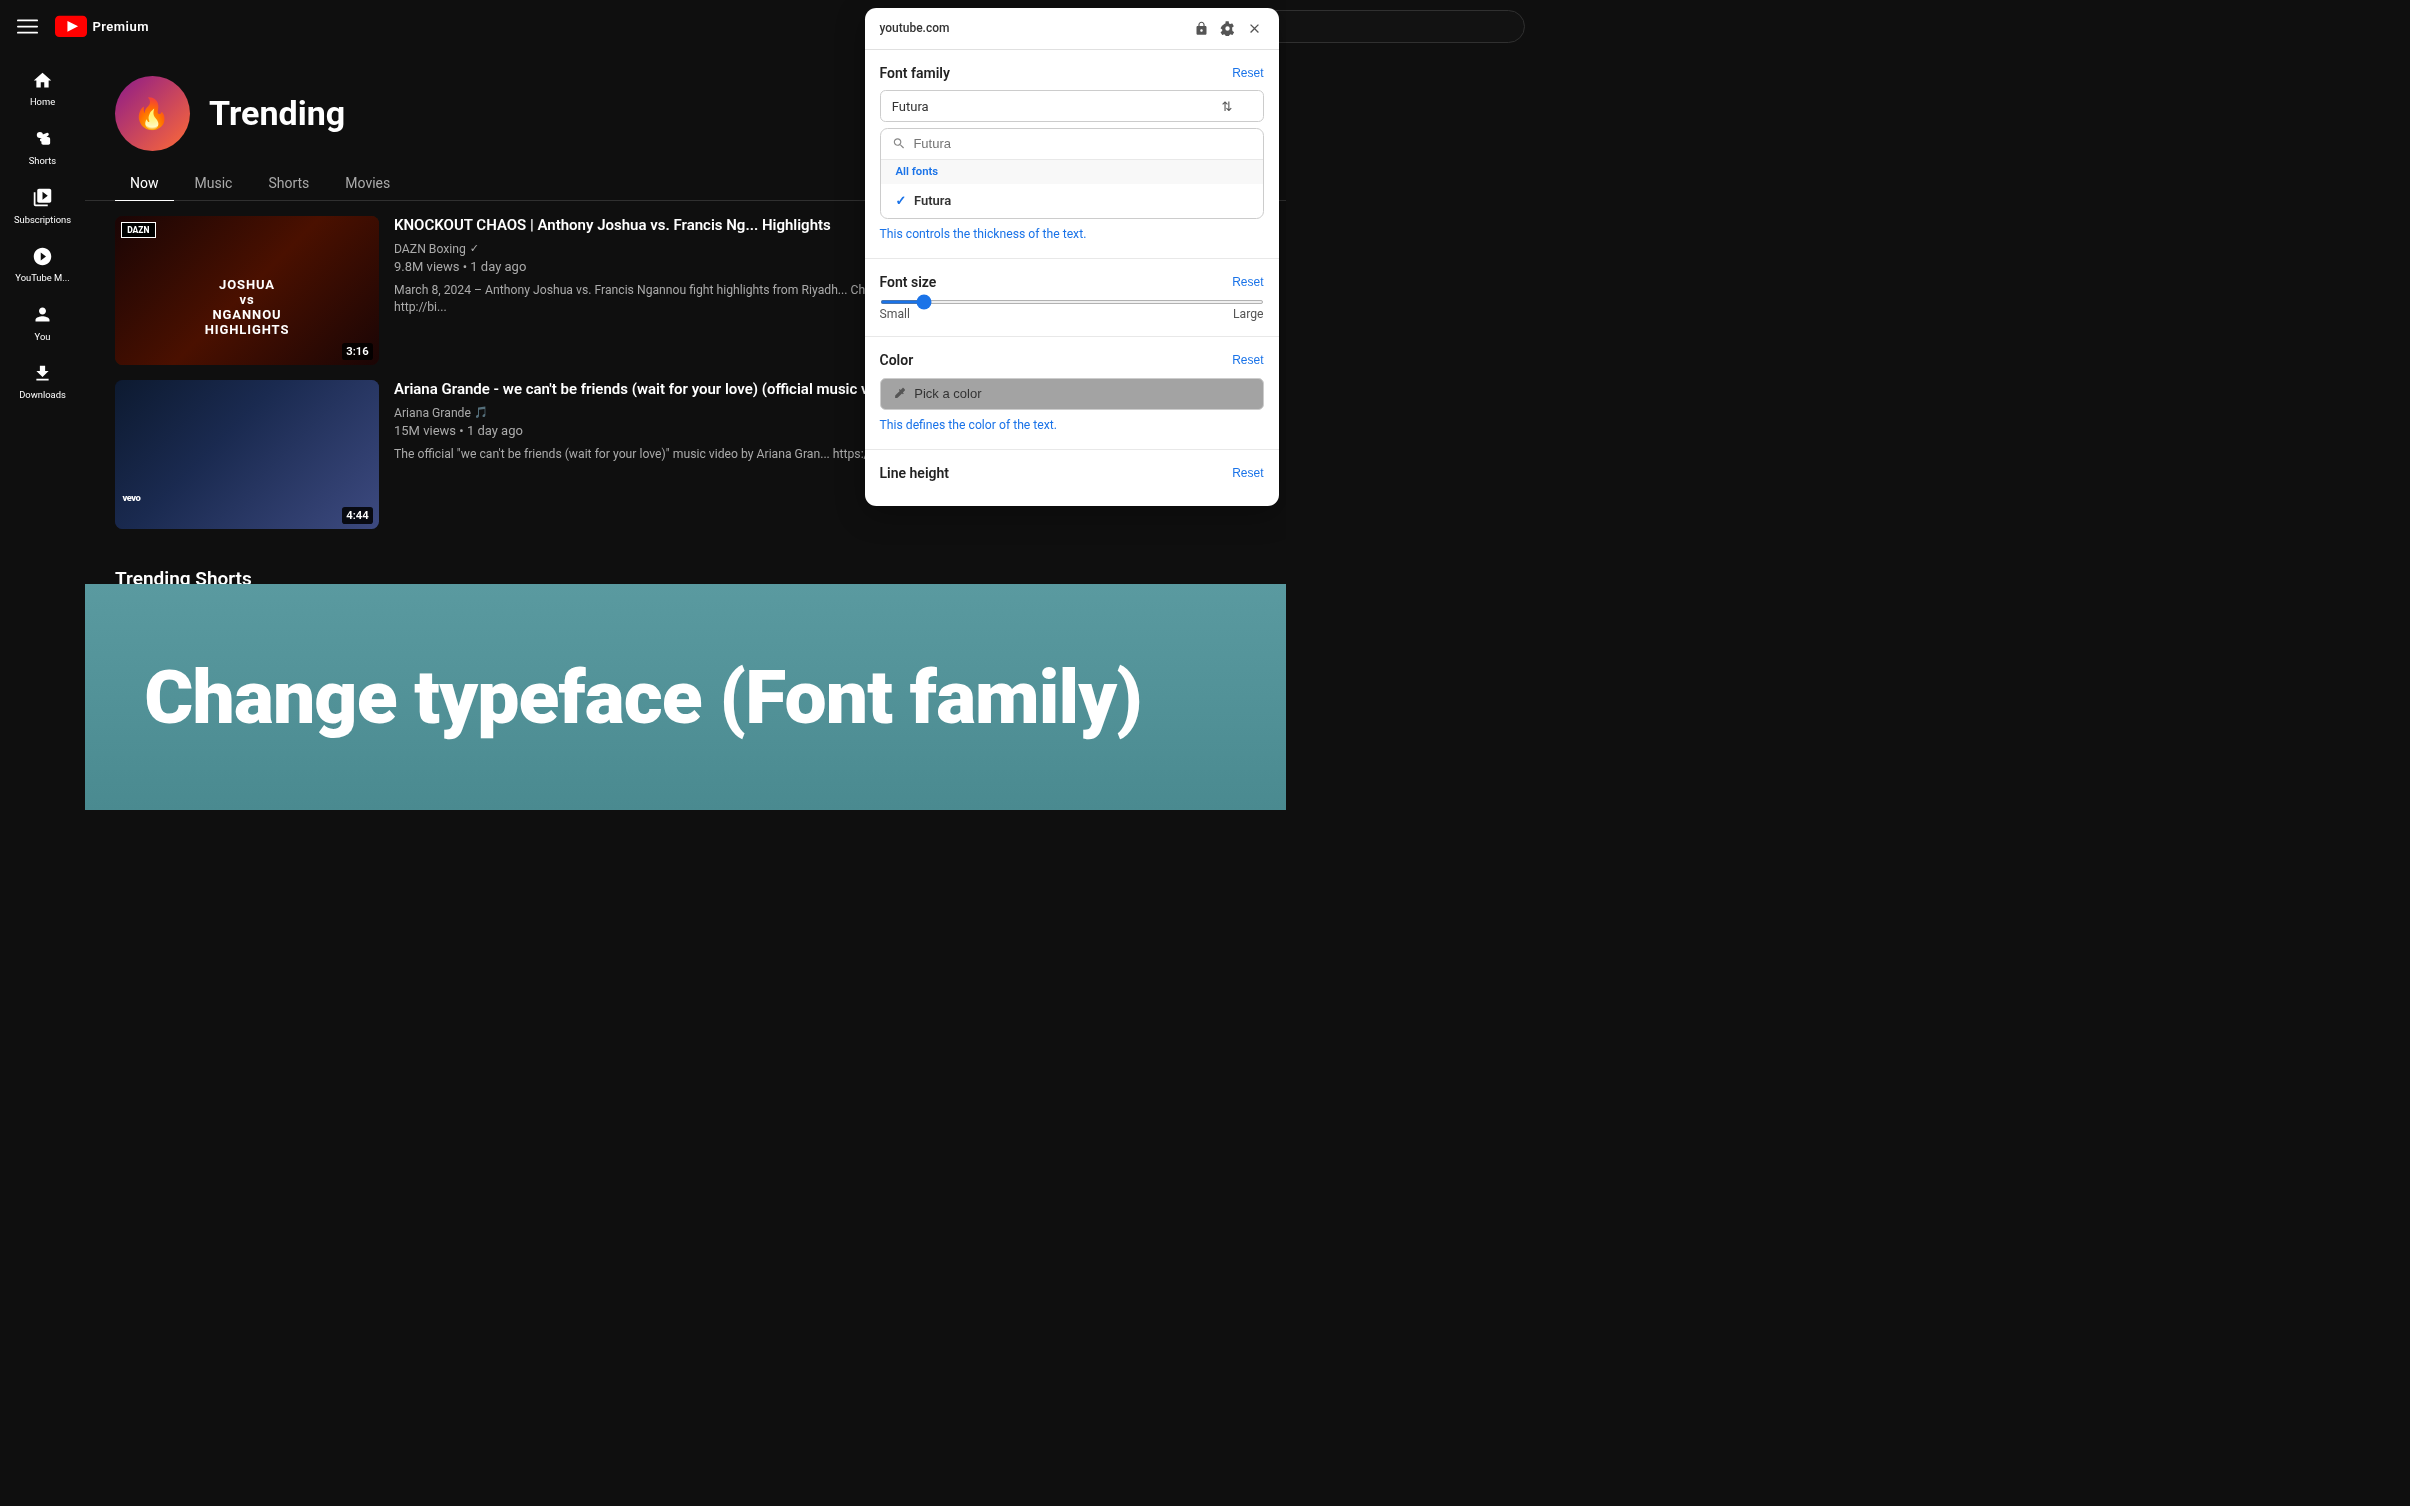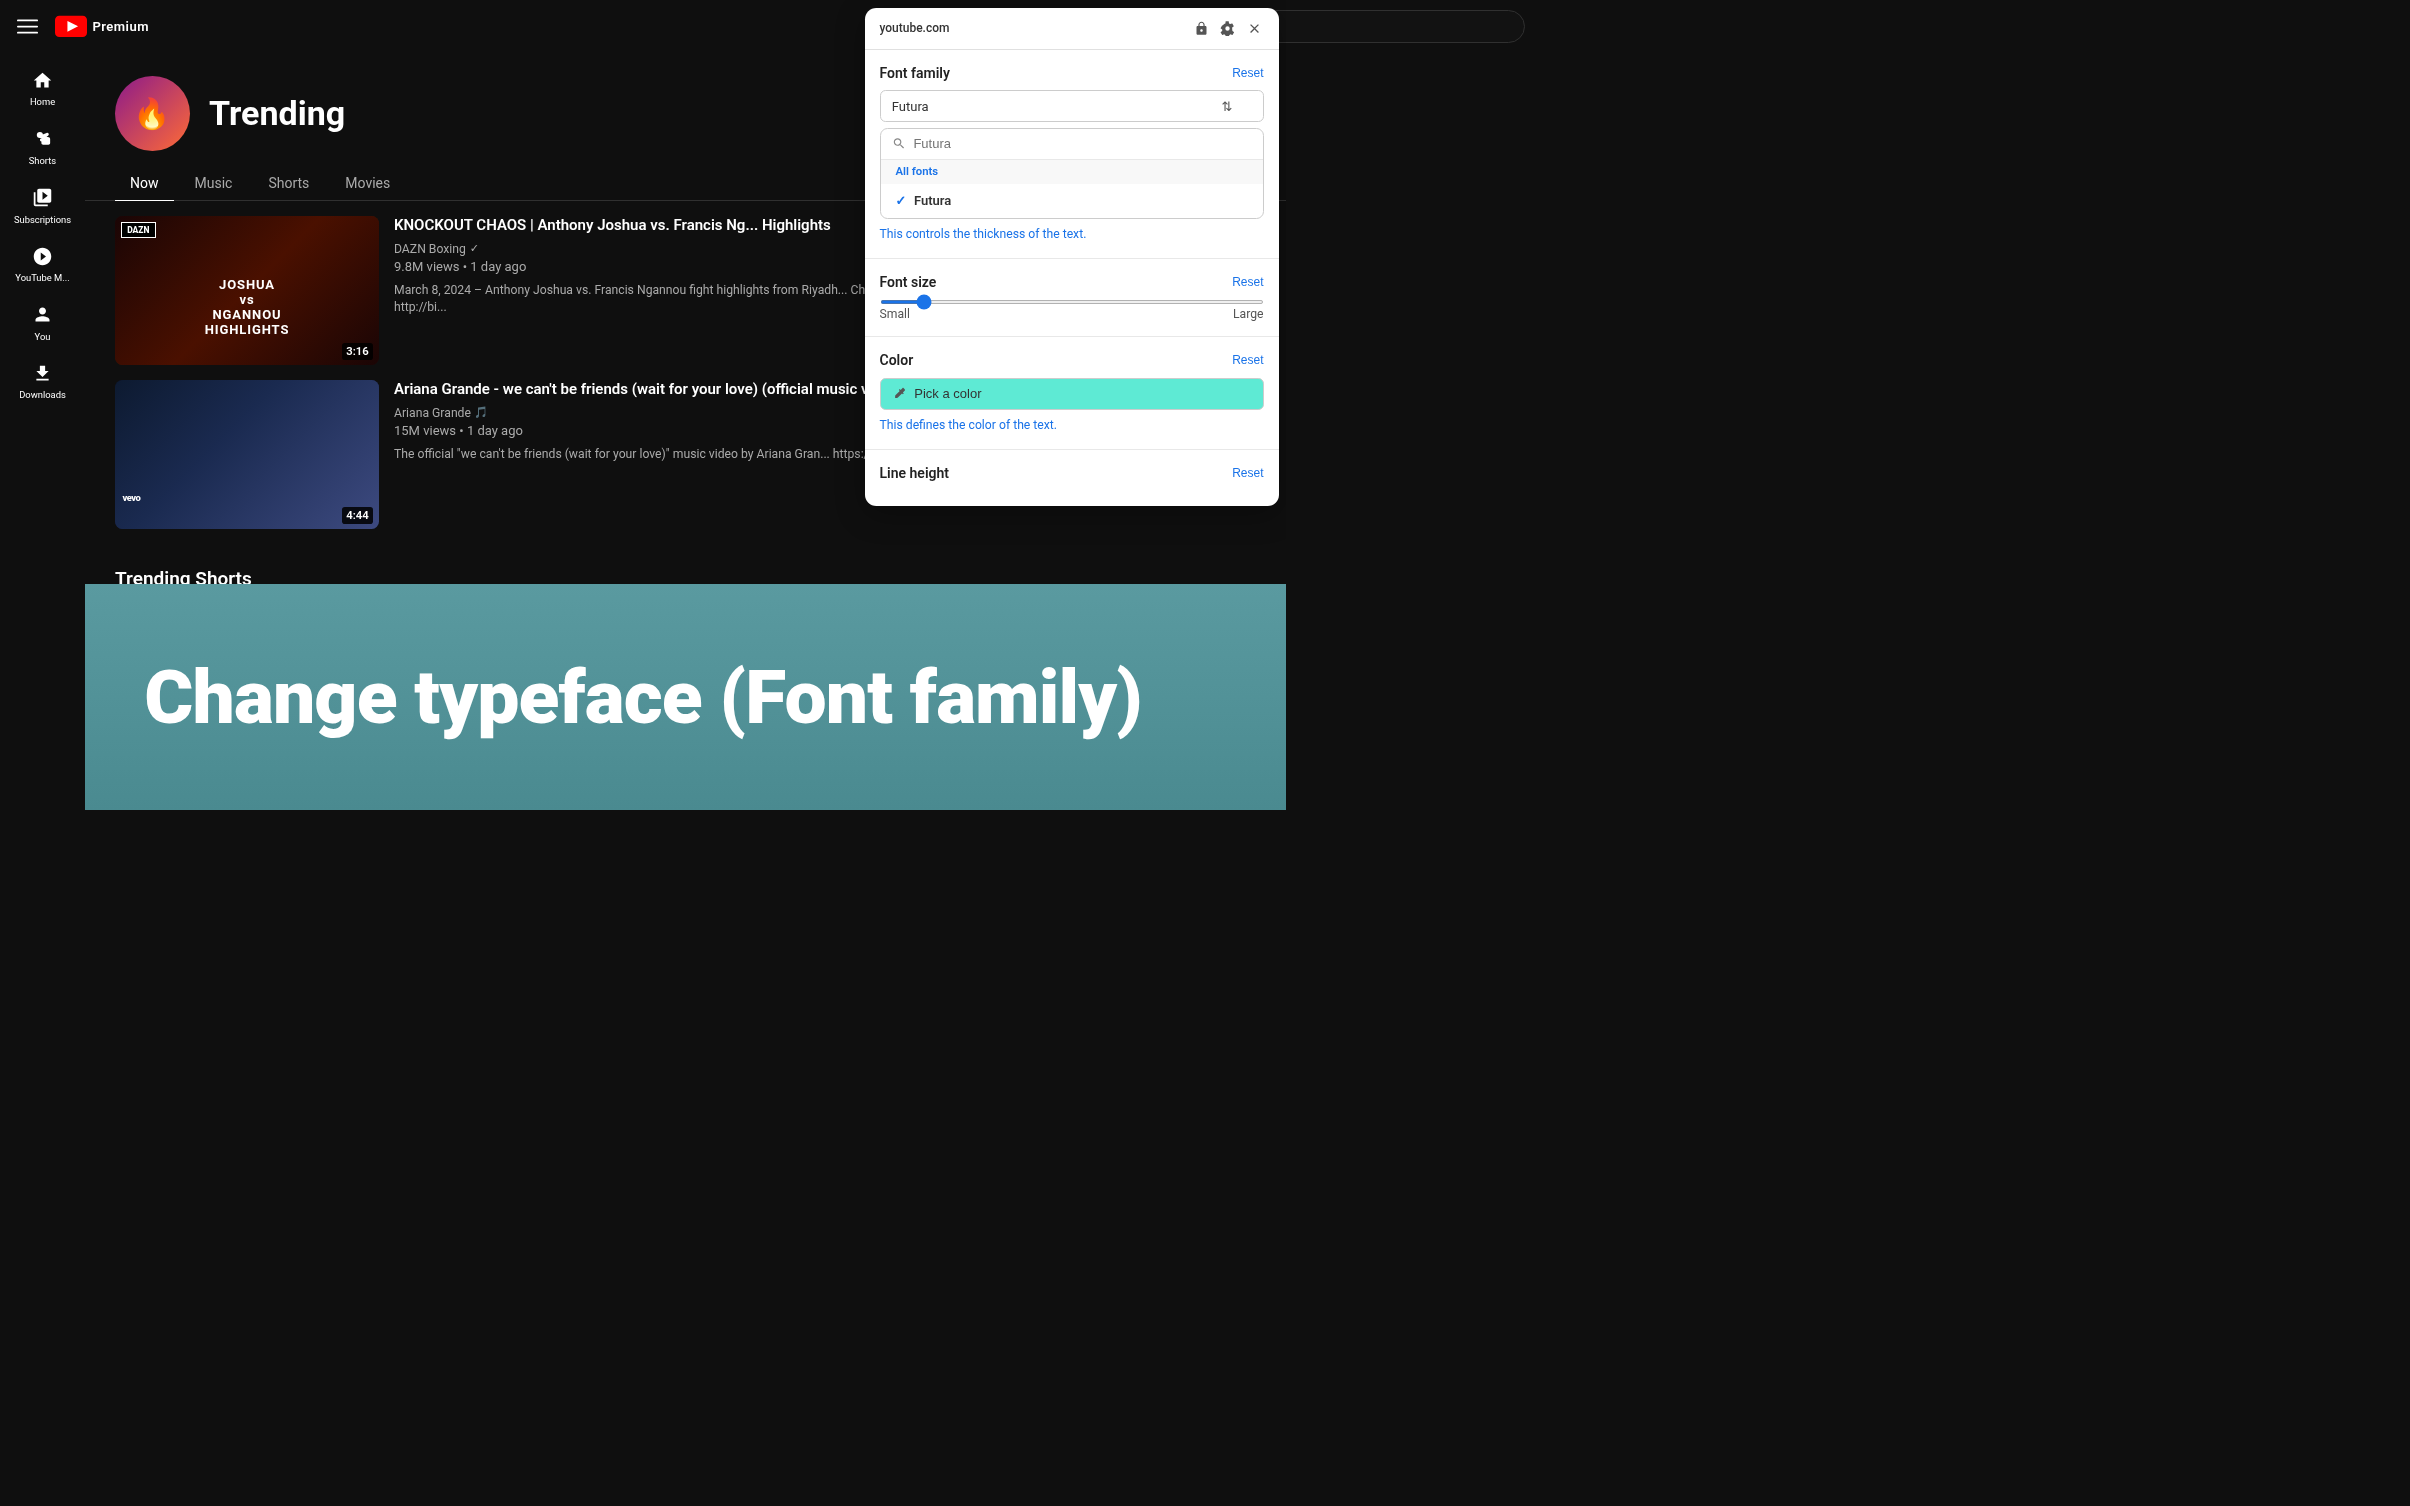--- a/index.html
+++ b/index.html
@@ -394,21 +394,21 @@
     }
 
     
     .color-btn {
       display: flex;
       align-items: center;
       gap: 7.5px;
       border: 0.9px solid #ccc;
       border-radius: 5.6px;
       padding: 7.5px 11.3px;
-      background: #5eead4;
+      background: #a3a3a3;
       cursor: pointer;
       font-size: 13px;
       color: #333;
       width: 100%;
     }
 
     
     .boxing-content {
       position: absolute;
       inset: 0;

